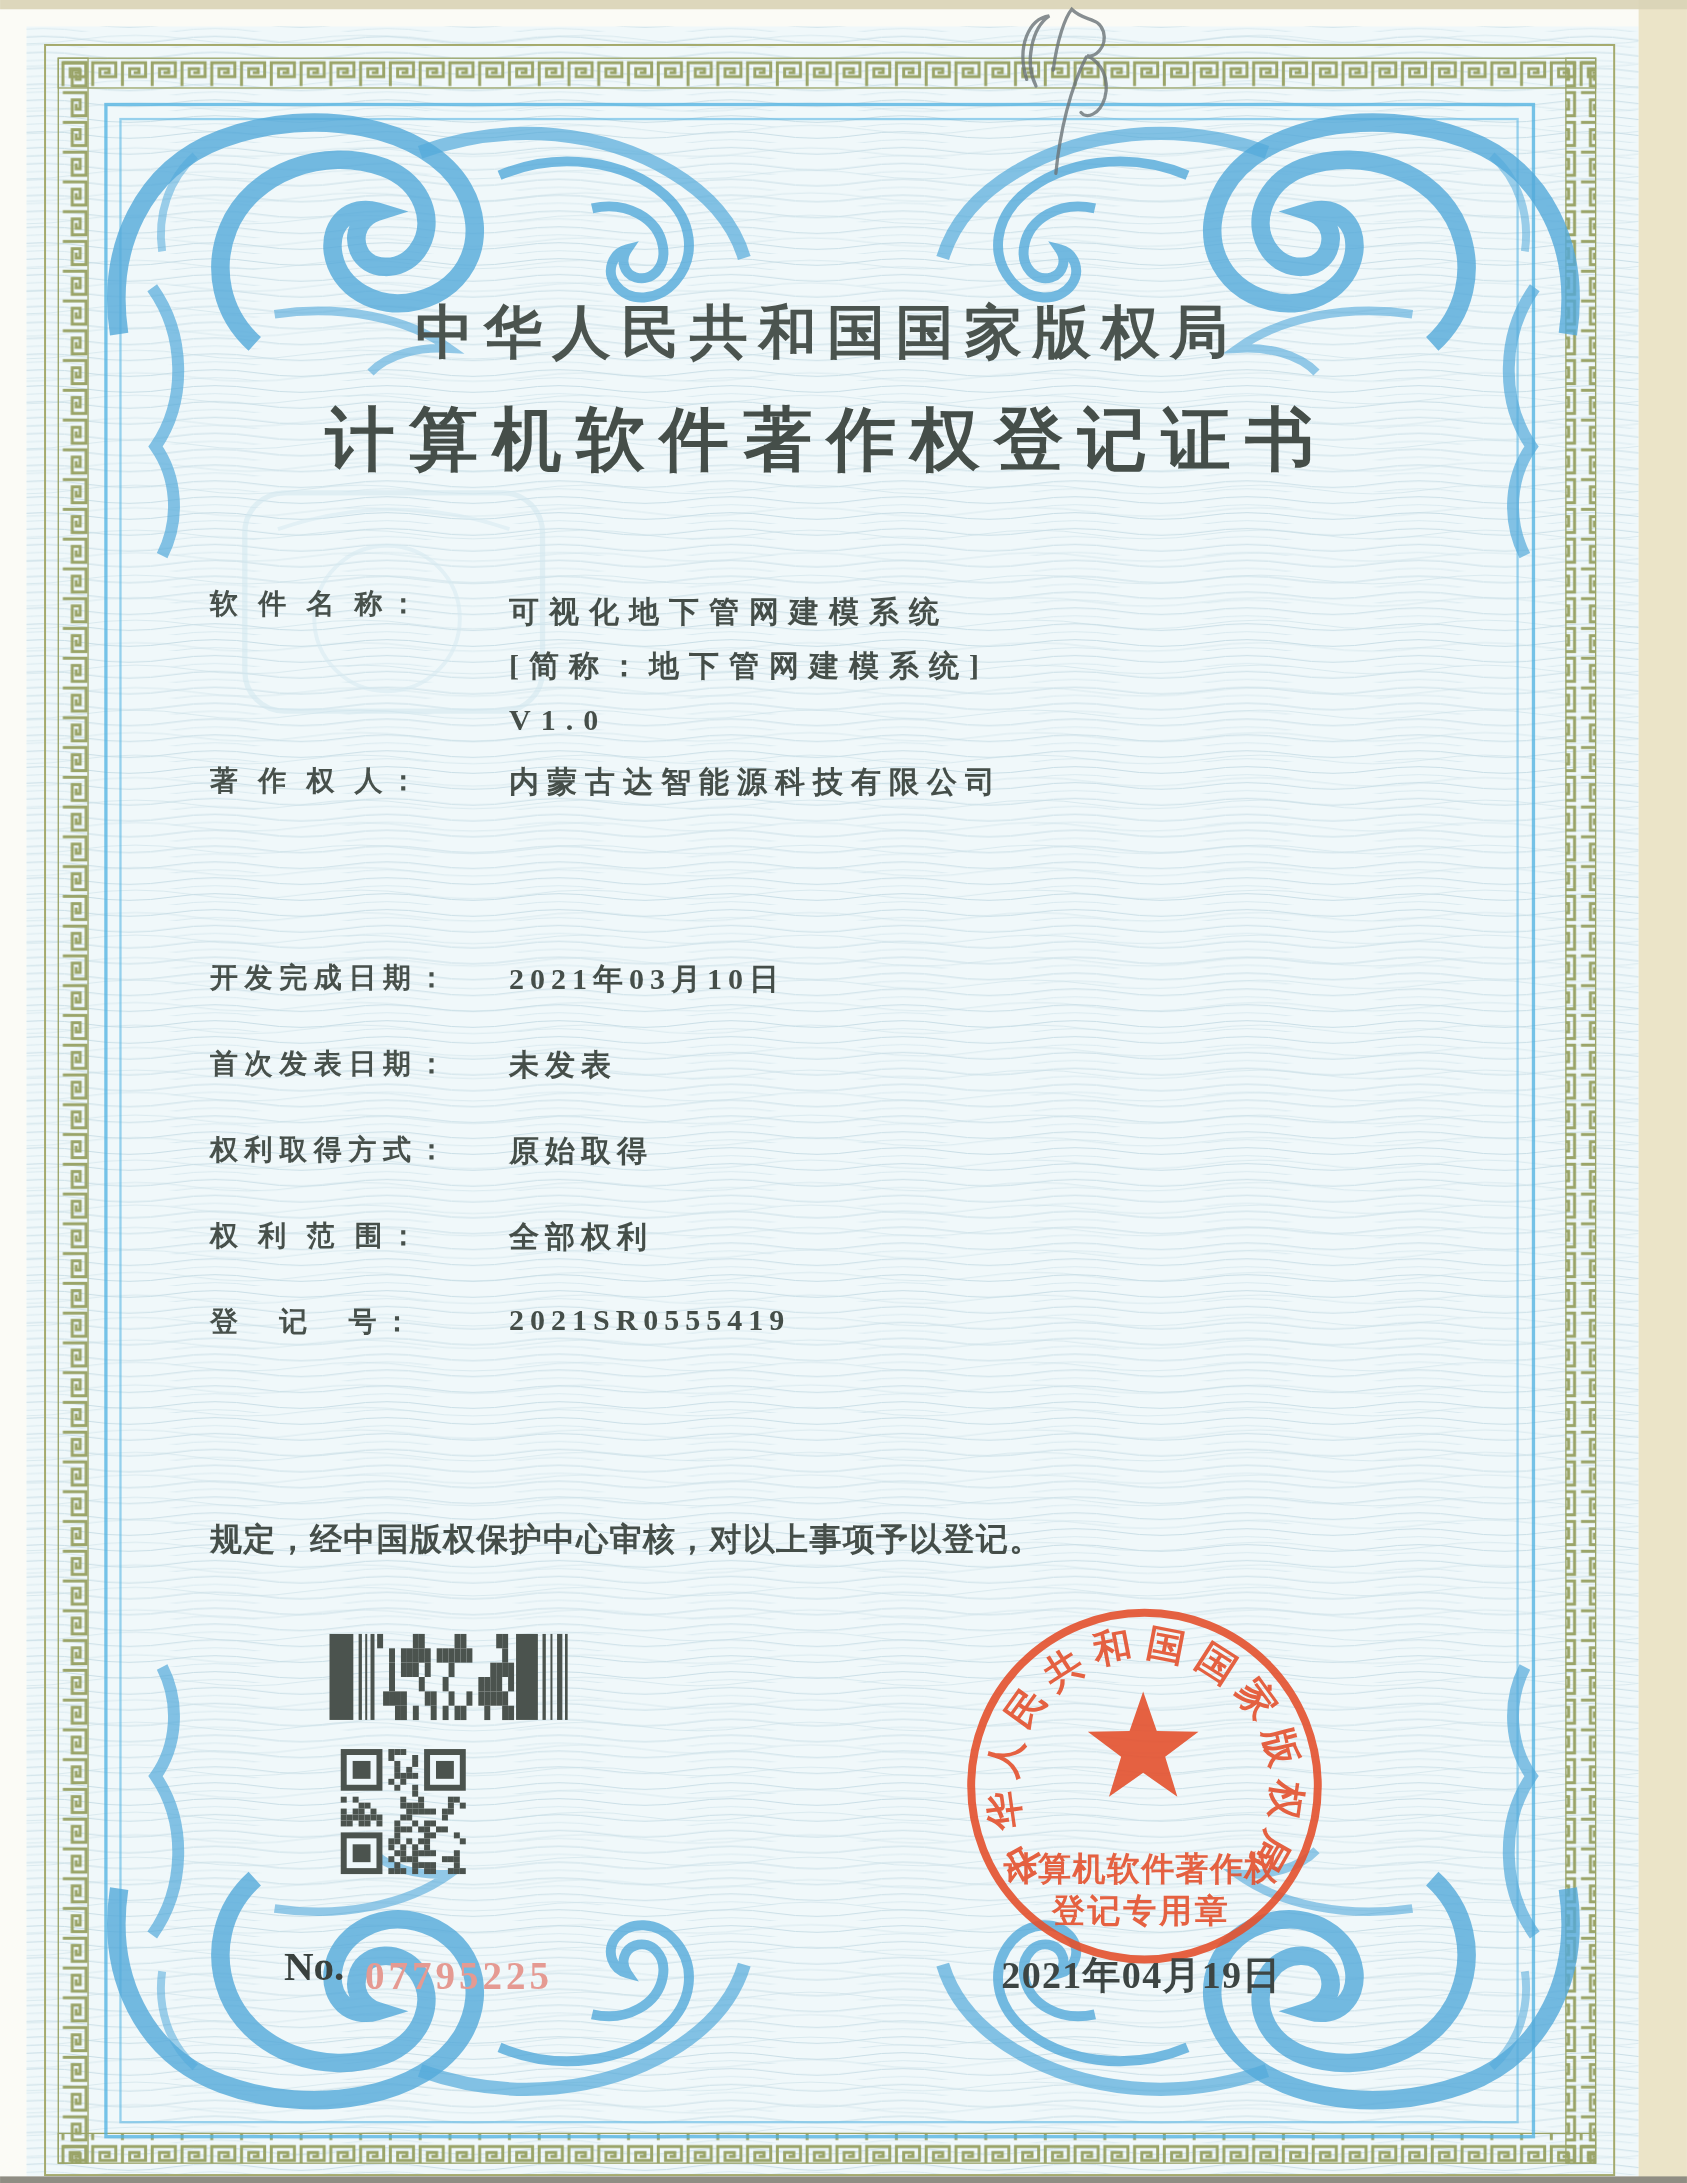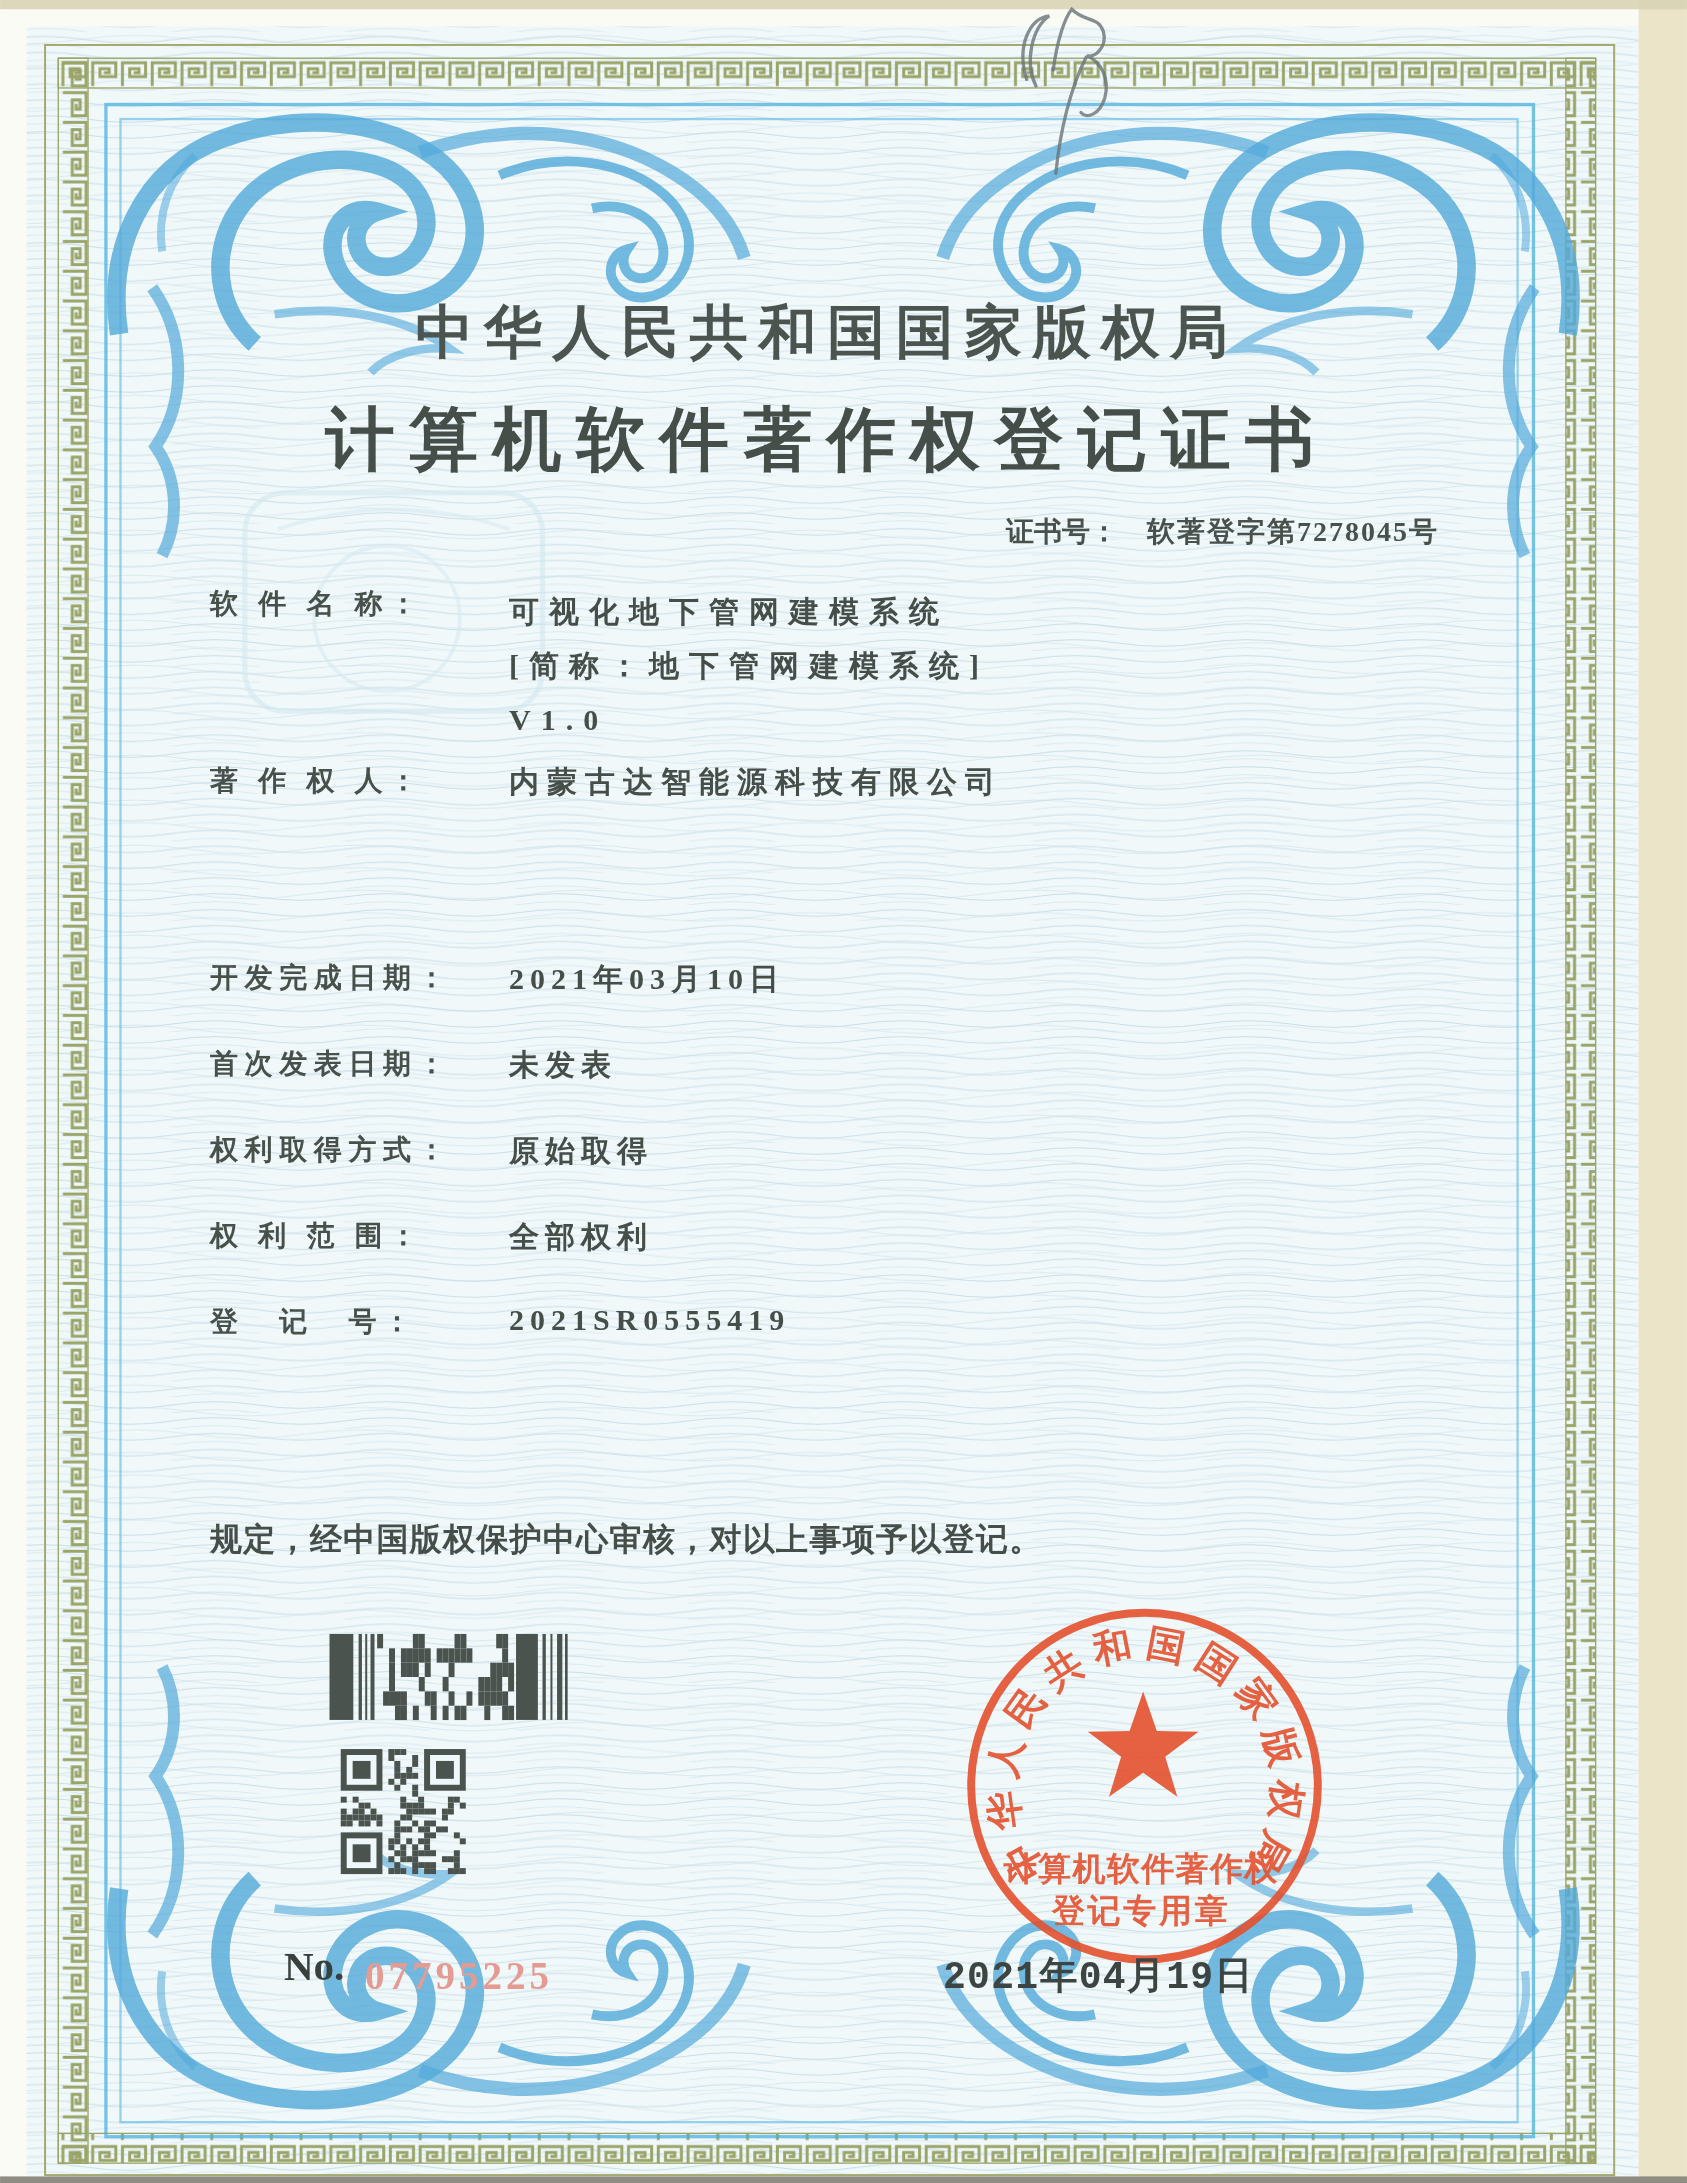--- a/index.html
+++ b/index.html
@@ -15,21 +15,21 @@
   .title2{font-size:69px;font-weight:bold;letter-spacing:14.6px;color:#454e49;}
   .certno{font-size:28px;font-weight:bold;color:#48514c;}
   .certno .cv{margin-left:29px;letter-spacing:2px;}
   .lbl{font-size:28px;font-weight:bold;letter-spacing:6.6px;color:#47504b;}
   .val{font-size:30px;font-weight:bold;letter-spacing:6px;color:#454e49;}
   .val-wide{letter-spacing:10px;}
   .name-lines div{line-height:54px;}
   .stmt{font-size:32px;font-weight:bold;color:#454e49;}
   .no-label{font-size:41px;font-weight:bold;color:#39413e;}
   .no-value{font-size:39px;font-weight:bold;letter-spacing:4px;color:#e59a92;}
-  .issue-date{font-size:38px;font-weight:bold;letter-spacing:1.3px;color:#3d4543;width:397px;text-align:left;font-family:Liberation Mono, monospace;}
+  .issue-date{font-size:38px;font-weight:bold;letter-spacing:1.3px;color:#3d4543;width:397px;text-align:center;}
 </style>
 </head>
 <body>
 
 <div class="page">
 
   <svg class="deco" width="1687" height="2183" viewBox="0 0 2550 3300" xmlns="http://www.w3.org/2000/svg" xmlns:xlink="http://www.w3.org/1999/xlink">
     <defs>
 
       <pattern id="wv1" width="260" height="24" patternUnits="userSpaceOnUse">
@@ -304,23 +304,20 @@
       </text>
       <text x="1725" y="2842" text-anchor="middle" font-family="Liberation Serif, DejaVu Serif, serif" font-size="50" font-weight="bold" fill="#e4512e" letter-spacing="2">计算机软件著作权</text>
       <text x="1725" y="2906" text-anchor="middle" font-family="Liberation Serif, DejaVu Serif, serif" font-size="50" font-weight="bold" fill="#e4512e" letter-spacing="4">登记专用章</text>
     </g>
   </svg>
 
   <div class="txt title1 center" style="left:99px;top:294px;width:1456px;">中华人民共和国国家版权局</div>
 
   <div class="txt title2 center" style="left:99px;top:394px;width:1456px;">计算机软件著作权登记证书</div>
 
-  <div class="txt certno" style="left:1006px;top:513px;">
-    <span>证书号：</span><span class="cv">软著登字第7278045号</span>
-  </div>
 
   <div class="txt lbl" style="left:210px;top:585px;">软 件 名 称：</div>
   <div class="txt val val-wide name-lines" style="left:509px;top:585px;">
     <div>可视化地下管网建模系统</div>
     <div>[简称：地下管网建模系统]</div>
     <div>V1.0</div>
   </div>
 
   <div class="txt lbl" style="left:210px;top:762px;">著 作 权 人：</div>
   <div class="txt val" style="left:509px;top:762px;letter-spacing:8px;">内蒙古达智能源科技有限公司</div>

